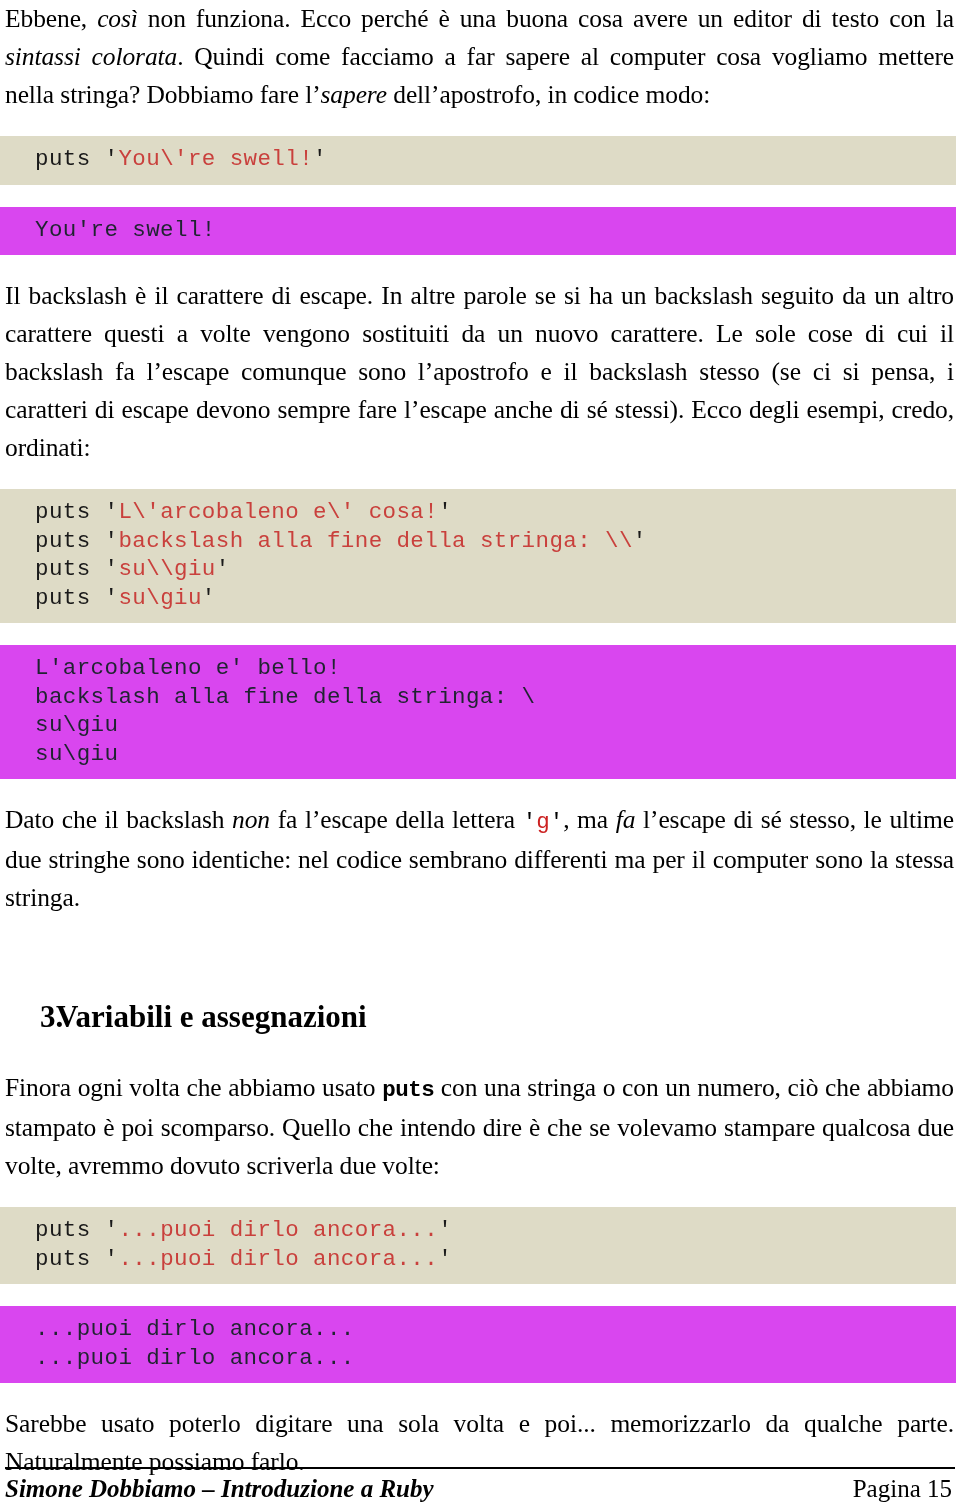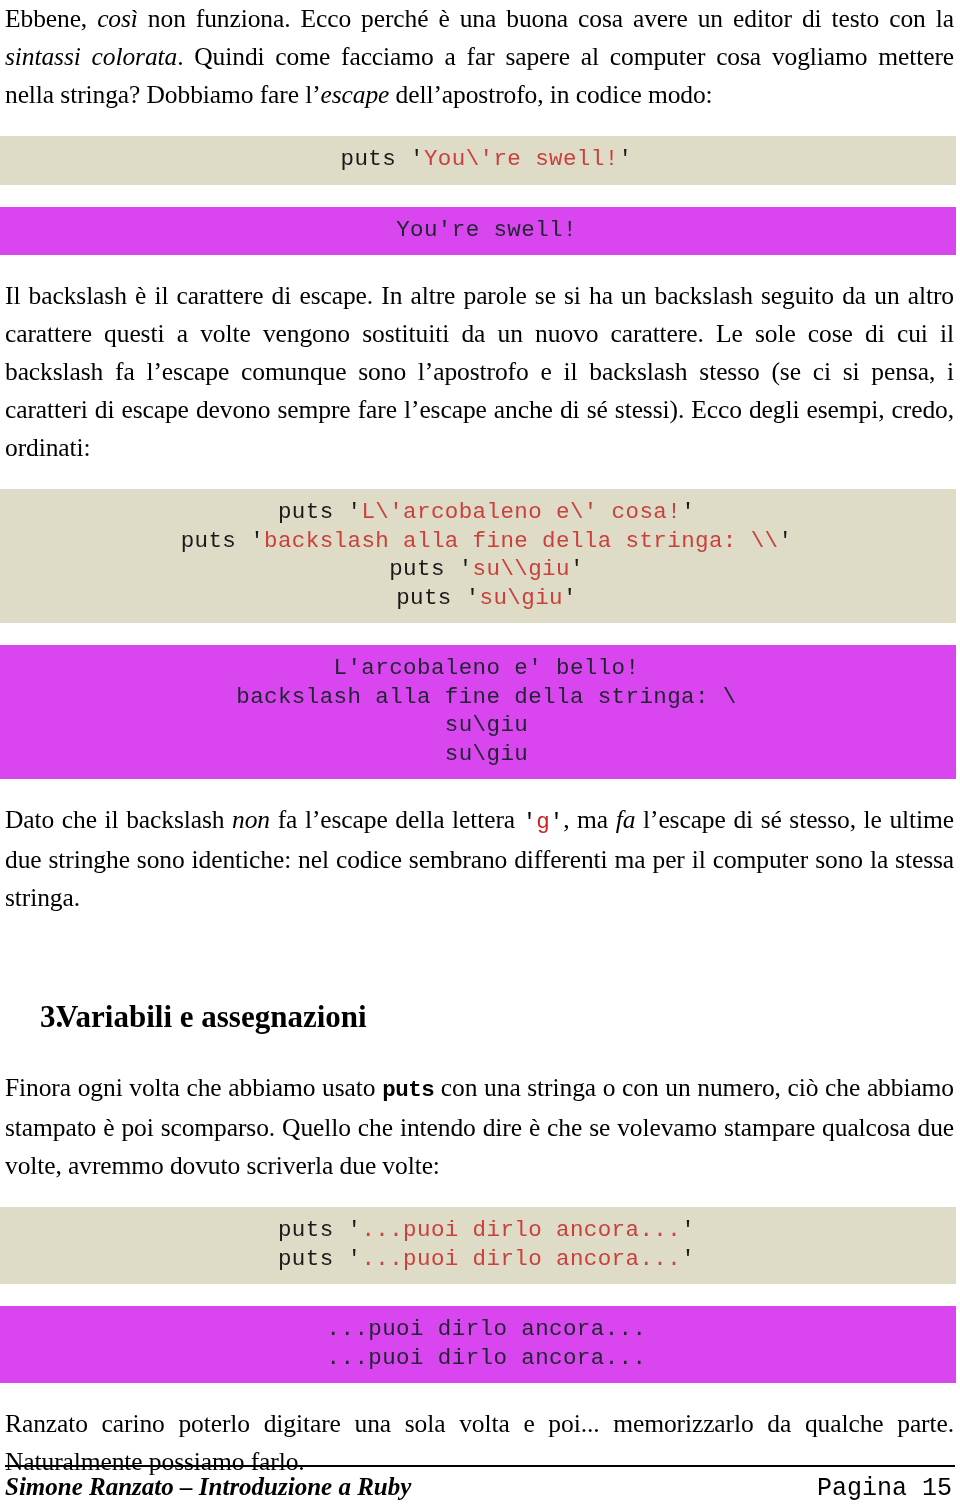--- a/index.html
+++ b/index.html
@@ -53,21 +53,20 @@
   
   .codeblock, .outblock {
     width: 956px;
     box-sizing: border-box;
     font-family: "Liberation Mono", "DejaVu Sans Mono", monospace;
     font-size: 22.5px;
     line-height: 28.5px;
     padding: 9px 18px 11px 35px;
     white-space: pre;
     letter-spacing: 0.4px;
-    text-align: center;
   }
   .codeblock {
     background: #dedbc6;
     color: #1a1a1a;
   }
   .outblock {
     background: #d946ef;
     color: #1f2430;
   }
   .codeblock .str { color: #c9403c; }
@@ -108,33 +107,33 @@
     justify-content: space-between;
     align-items: baseline;
     font-size: 25px;
   }
   .footer-left {
     font-style: italic;
     font-weight: bold;
     font-family: "Liberation Serif", "DejaVu Serif", serif;
   }
   .footer-right {
-    font-family: Liberation Mono, monospace;
+    font-family: Liberation Serif, serif;
     padding-right: 2px;
   }
   .gap-m { height: 22px; }
   .gap-l { height: 34px; }
   .gap-xl { height: 60px; }
 </style>
 </head>
 <body>
 
 <div class="page">
 
-  <p class="para"><span>Ebbene, </span><em>così</em><span> non funziona. Ecco perché è una buona cosa avere un editor di testo con la </span><em>sintassi colorata</em><span>. Quindi come facciamo a far sapere al computer cosa vogliamo mettere nella stringa? Dobbiamo fare l’</span><em>escape</em><span> dell’apostrofo, in codice modo:</span></p>
+  <p class="para"><span>Ebbene, </span><em>così</em><span> non funziona. Ecco perché è una buona cosa avere un editor di testo con la </span><em>sintassi colorata</em><span>. Quindi come facciamo a far sapere al computer cosa vogliamo mettere nella stringa? Dobbiamo fare l’</span><em>sapere</em><span> dell’apostrofo, in codice modo:</span></p>
 
   <div class="gap-m"></div>
 
   <div class="codeblock"><span>puts </span><span class="punct">'</span><span class="str">You\'re swell!</span><span class="punct">'</span></div>
 
   <div class="gap-m"></div>
 
   <div class="outblock">You're swell!</div>
 
   <div class="gap-m"></div>
@@ -176,25 +175,25 @@
   <div class="codeblock"><span>puts </span><span class="punct">'</span><span class="str">...puoi dirlo ancora...</span><span class="punct">'</span>
 <span>puts </span><span class="punct">'</span><span class="str">...puoi dirlo ancora...</span><span class="punct">'</span></div>
 
   <div class="gap-m"></div>
 
   <div class="outblock">...puoi dirlo ancora...
 ...puoi dirlo ancora...</div>
 
   <div class="gap-m"></div>
 
-  <p class="para">Ranzato carino poterlo digitare una sola volta e poi... memorizzarlo da qualche parte. Naturalmente possiamo farlo.</p>
+  <p class="para">Sarebbe usato poterlo digitare una sola volta e poi... memorizzarlo da qualche parte. Naturalmente possiamo farlo.</p>
 
   <div class="gap-l"></div>
 
   <div class="footer">
     <hr class="footer-rule">
     <div class="footer-row">
-      <span class="footer-left">Simone Ranzato – Introduzione a Ruby</span>
+      <span class="footer-left">Simone Dobbiamo – Introduzione a Ruby</span>
       <span class="footer-right">Pagina 15</span>
     </div>
   </div>
 
 </div>
 
 </body></html>

